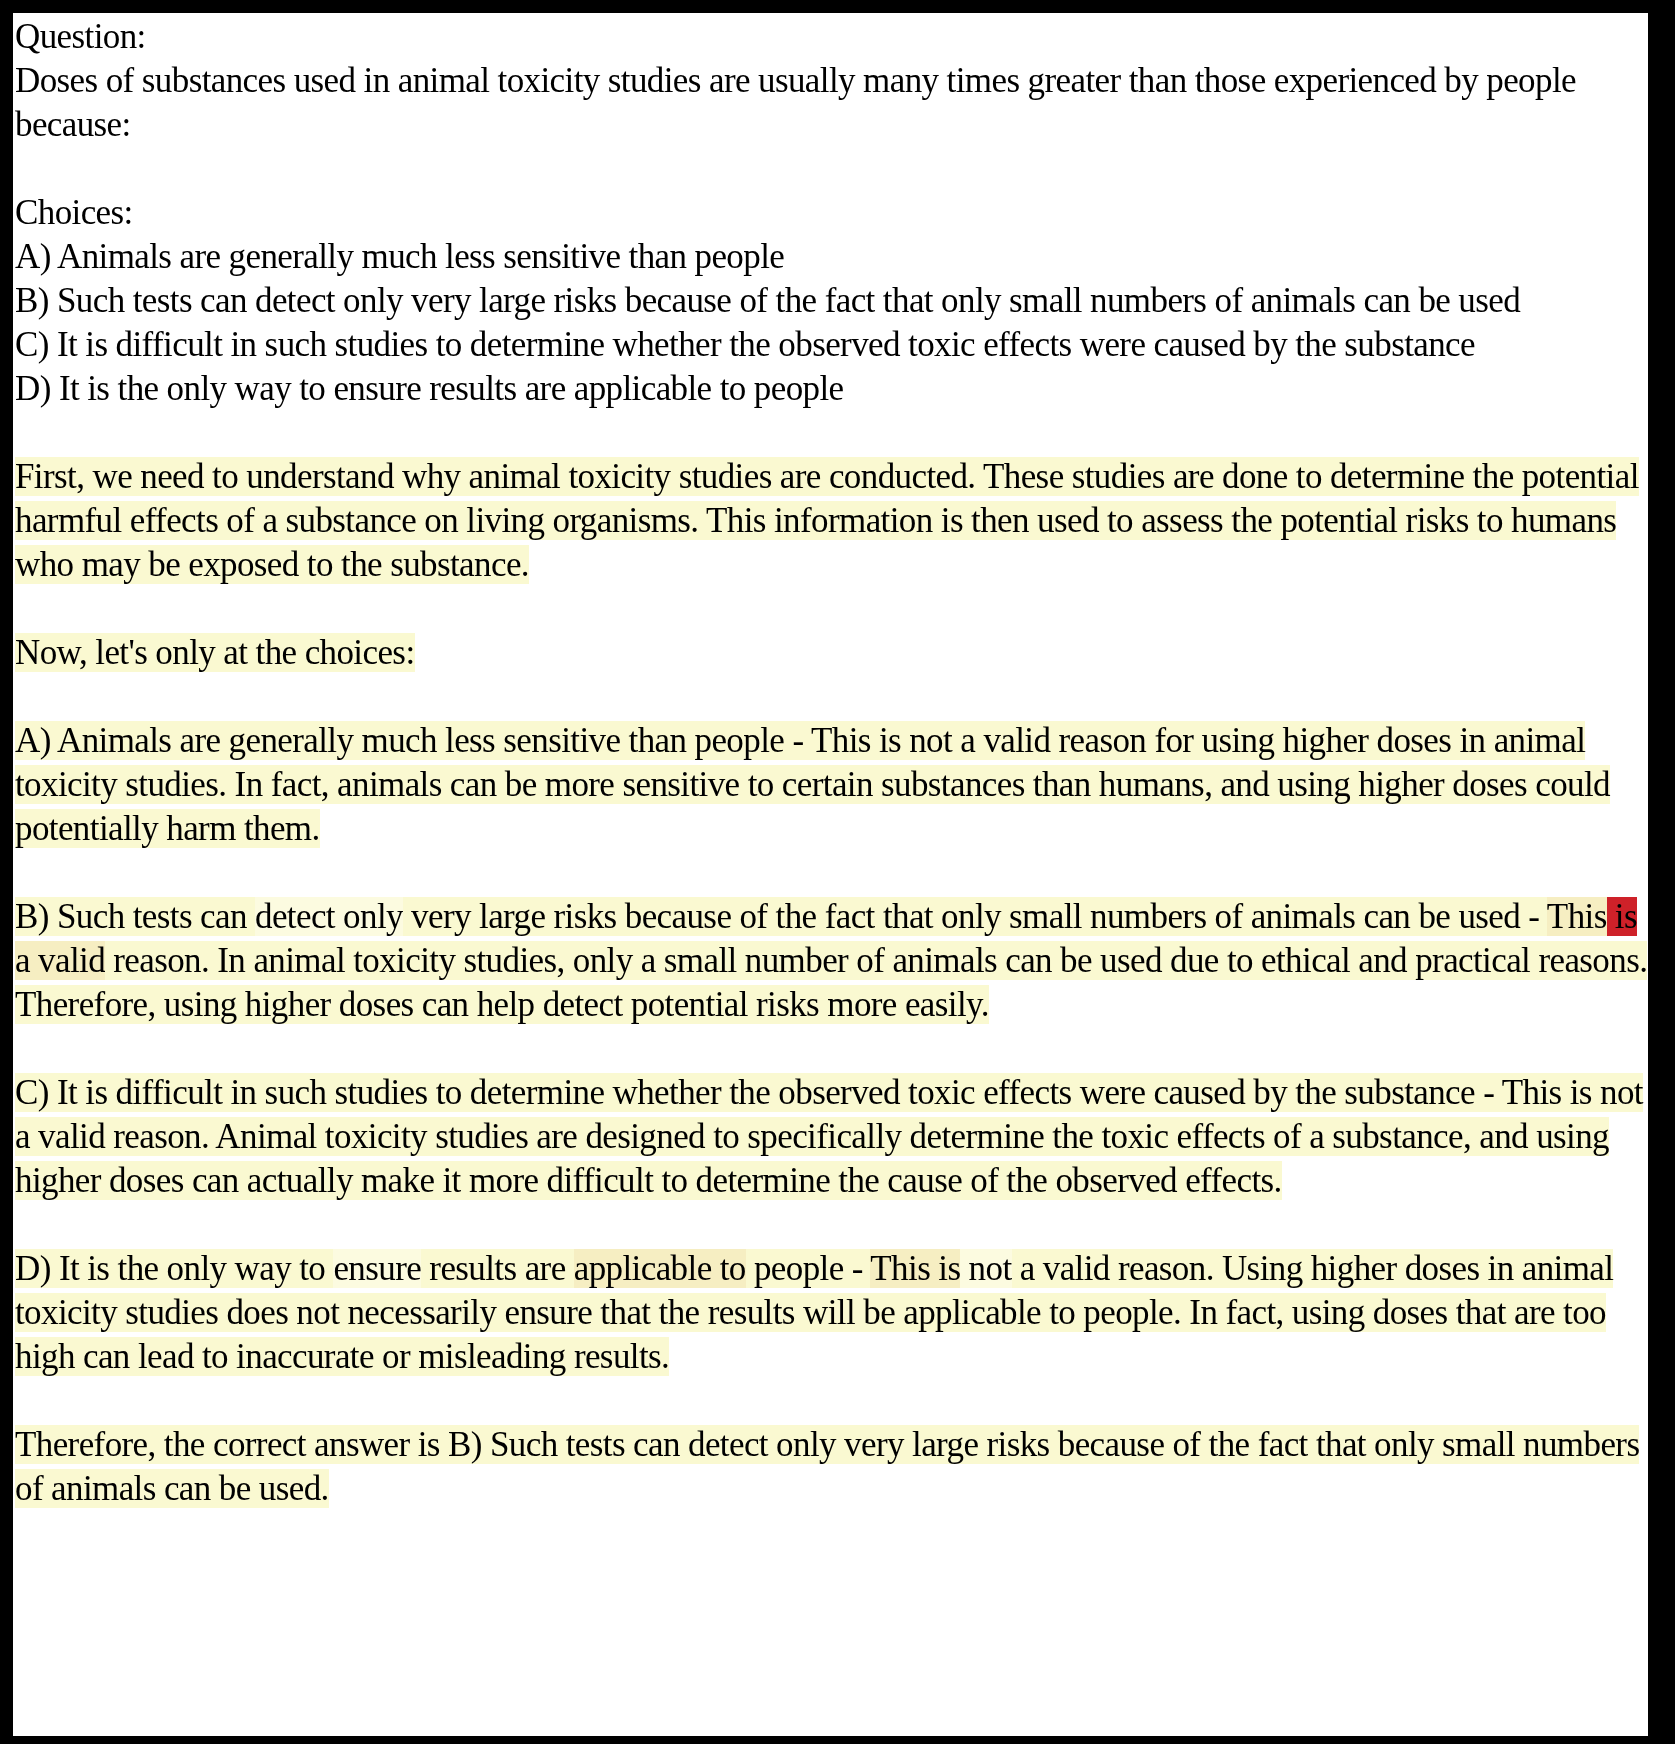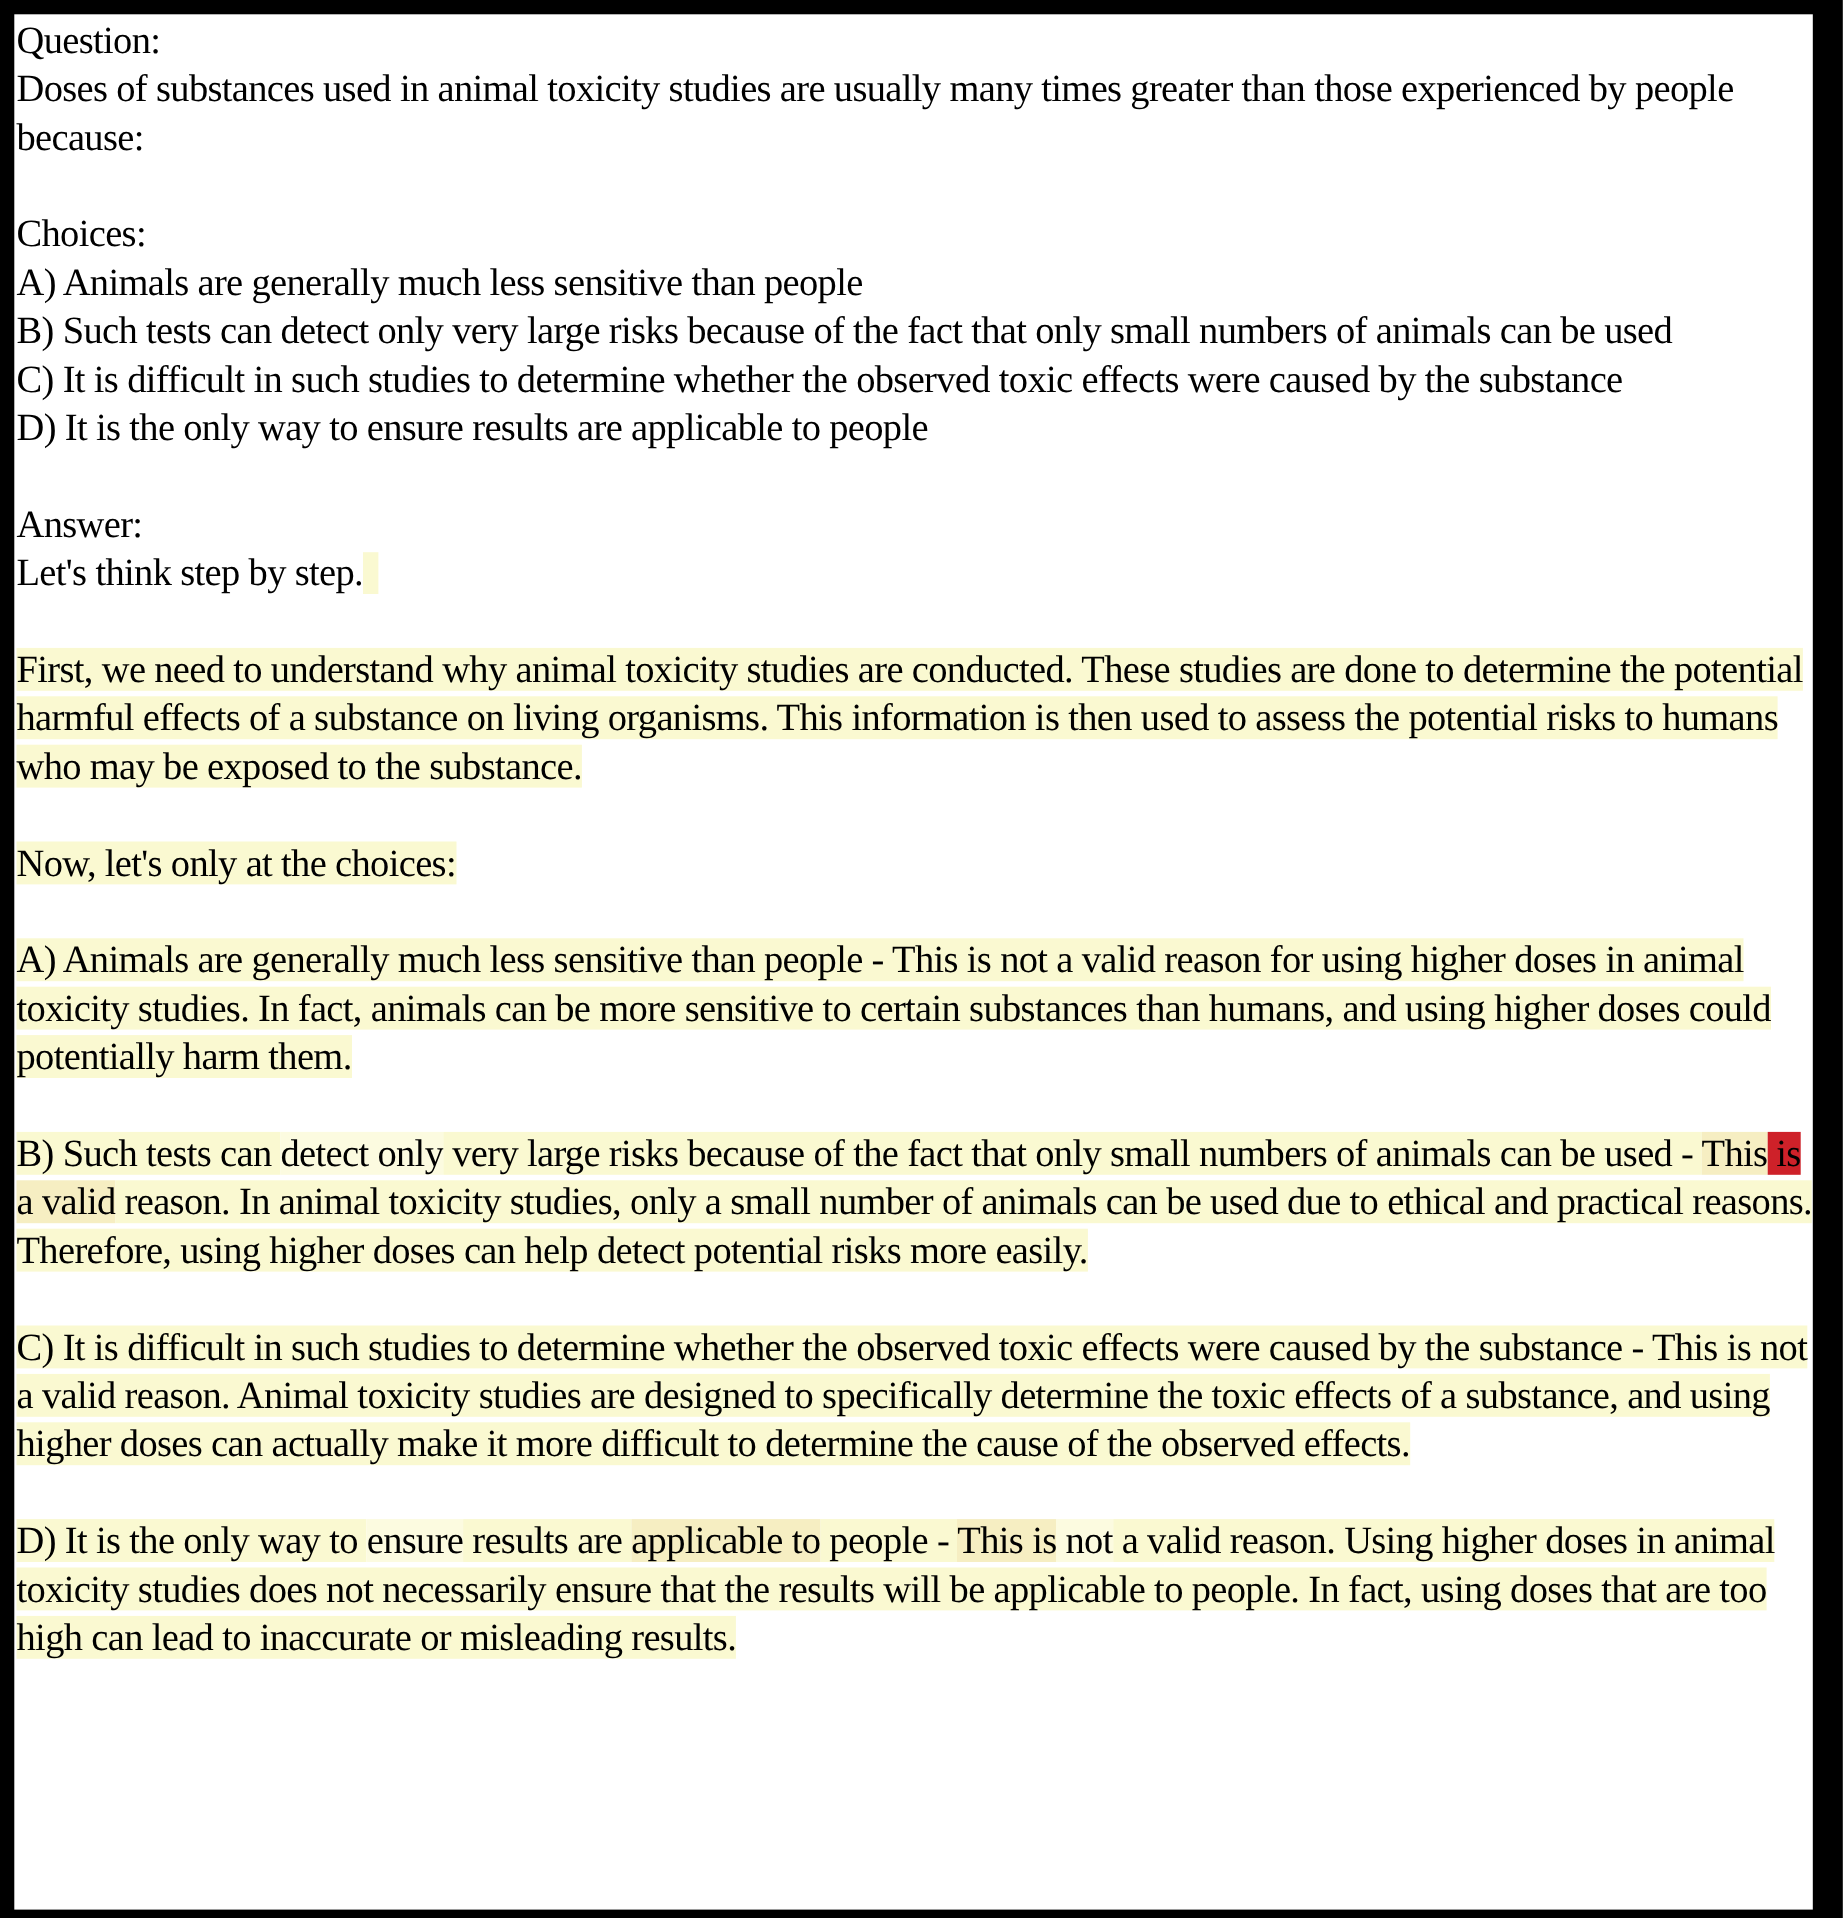--- a/index.html
+++ b/index.html
@@ -52,22 +52,22 @@
   }
 </style>
 </head>
 <body style="background: rgb(0, 0, 0);">
 
 <div class="outer">
   <div class="content-frame" style="background: rgb(255, 255, 255);">
     <div class="doc" style="color: rgb(0, 0, 0);">
         <div class="para"><span class="seg">Question:</span><br><span class="seg">Doses of substances used in animal toxicity studies are usually many times greater than those experienced by people because:</span></div>
         <div class="para"><span class="seg">Choices:</span><br><span class="seg">A) Animals are generally much less sensitive than people</span><br><span class="seg">B) Such tests can detect only very large risks because of the fact that only small numbers of animals can be used</span><br><span class="seg">C) It is difficult in such studies to determine whether the observed toxic effects were caused by the substance</span><br><span class="seg">D) It is the only way to ensure results are applicable to people</span></div>
-        <div class="para"><span class="seg">Answer:</span><br><span class="seg">Let's think step by step.</span><span class="seg hl-y bar">&nbsp;</span></div>
         <div class="para"><span class="seg hl-y">First, we need to understand why animal toxicity studies are conducted. These studies are done to determine the potential harmful effects of a substance on living organisms. This information is then used to assess the potential risks to humans who may be exposed to the substance.</span></div>
         <div class="para"><span class="seg hl-y">Now, let's only at the choices:</span></div>
         <div class="para"><span class="seg hl-y">A) Animals are generally much less sensitive than people - This is not a valid reason for using higher doses in animal toxicity studies. In fact, animals can be more sensitive to certain substances than humans, and using higher doses could potentially harm them.</span></div>
         <div class="para"><span class="seg hl-y">B) Such tests can </span><span class="seg hl-y0">detect only</span><span class="seg hl-y"> very large risks because of the fact that only small numbers of animals can be used - </span><span class="seg hl-y2">This</span><span class="seg hl-r"> is</span><span class="seg hl-y2"> a valid</span><span class="seg hl-y"> reason. In animal toxicity studies, only a small number of animals can be used due to ethical and practical reasons. Therefore, using higher doses can help detect potential risks more easily.</span></div>
         <div class="para"><span class="seg hl-y">C) It is difficult in such studies to determine whether the observed toxic effects were caused by the substance - This is not a valid reason. Animal toxicity studies are designed to specifically determine the toxic effects of a substance, and using higher doses can actually make it more difficult to determine the cause of the observed effects.</span></div>
         <div class="para"><span class="seg hl-y">D) It is the only way to </span><span class="seg hl-y0">ensure</span><span class="seg hl-y"> results are </span><span class="seg hl-y2">applicable to</span><span class="seg hl-y"> people - </span><span class="seg hl-y2">This is</span><span class="seg hl-y0"> not</span><span class="seg hl-y"> a valid reason. Using higher doses in animal toxicity studies does not necessarily ensure that the results will be applicable to people. In fact, using doses that are too high can lead to inaccurate or misleading results.</span></div>
+        <div class="para"><span class="seg hl-y">Therefore, the correct answer is B) Such tests can detect only very large risks because of the fact that only small numbers of animals can be used.</span></div>
       </div>
   </div>
 </div>
 
 </body></html>

